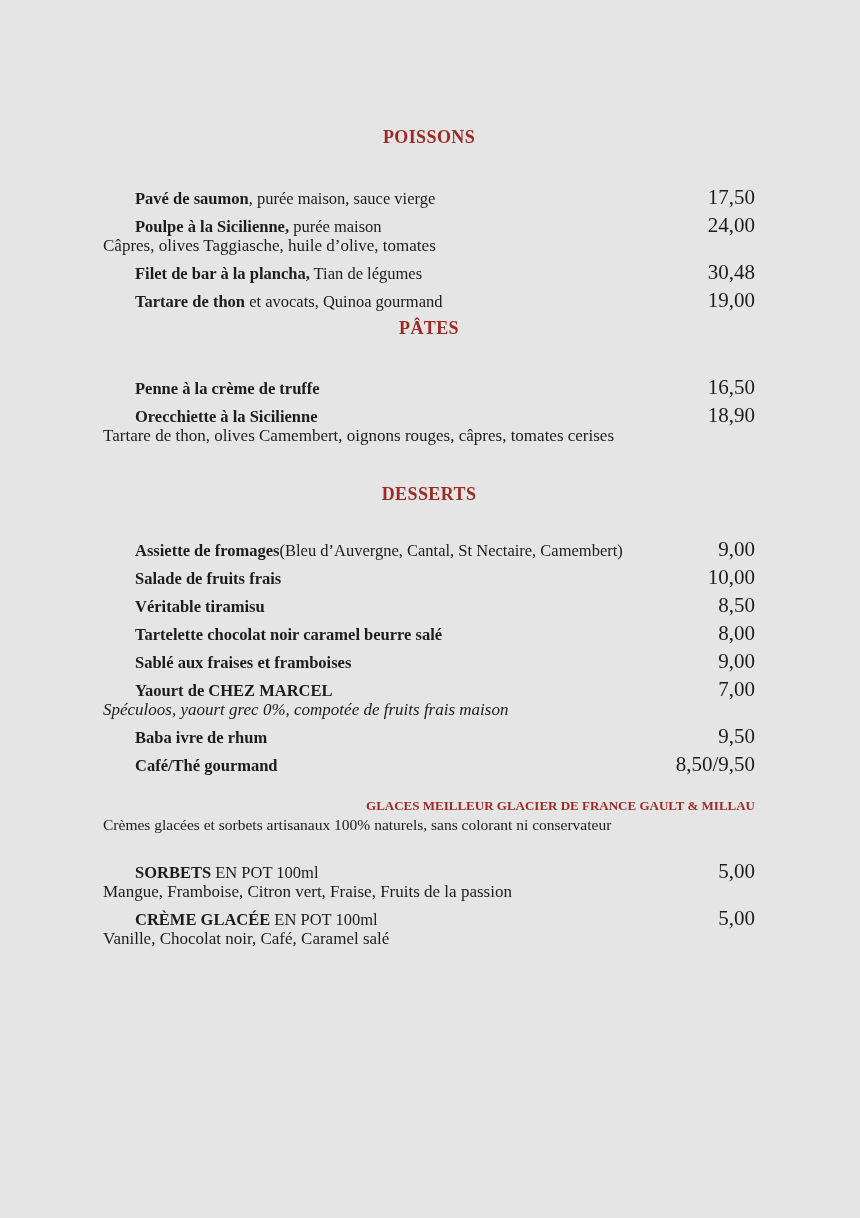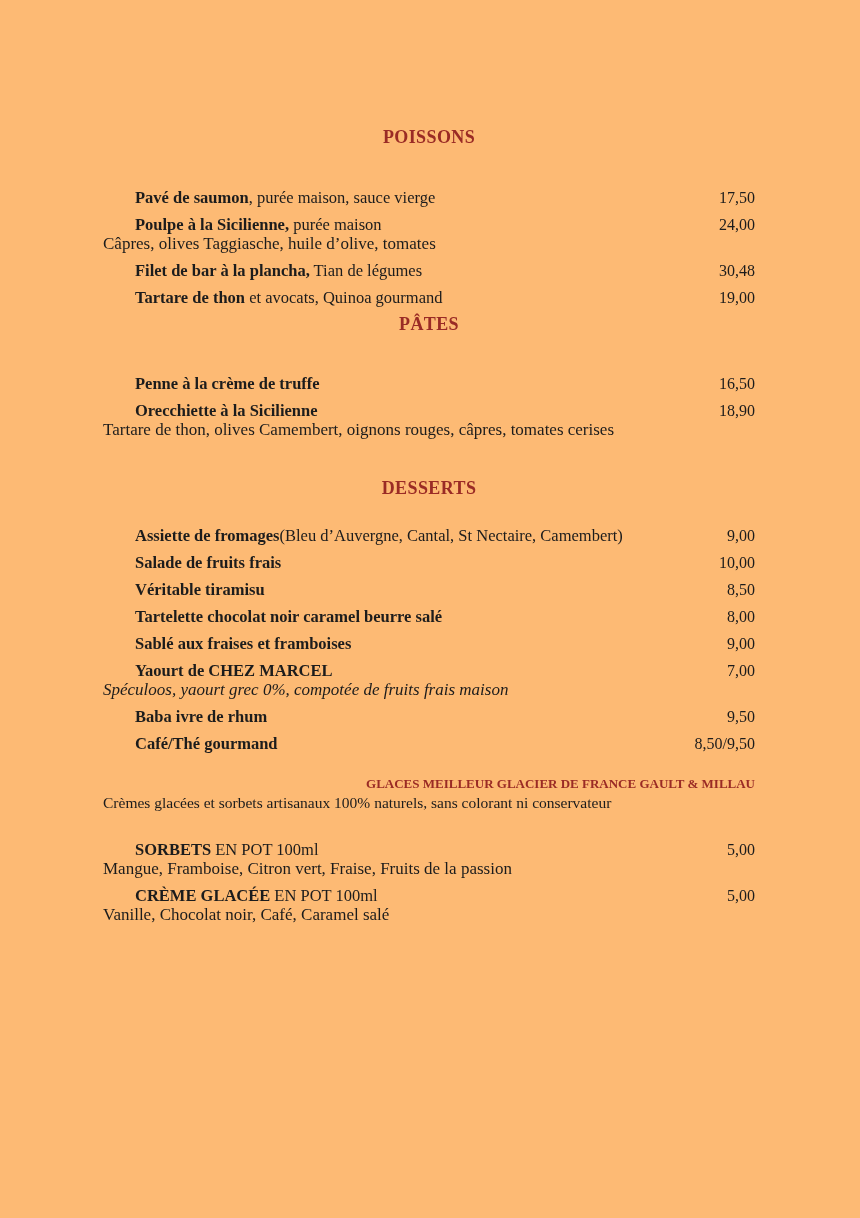--- a/index.html
+++ b/index.html
@@ -8,52 +8,52 @@
     width: 860px;
     height: 1218px;
     font-family: "Liberation Serif", "DejaVu Serif", serif;
     color: #1c1c1c;
     overflow: hidden;
   }
   .page {
     position: relative;
     width: 860px;
     height: 1218px;
-    background: #fdba74;
+    background: #e5e5e5;
   }
   .content {
     padding: 128px 105px 0 103px;
   }
   .section-title {
     text-align: center;
     color: #9a2b25;
     font-weight: bold;
     font-size: 18px;
     line-height: 19px;
     letter-spacing: 0.4px;
   }
   .title-poissons { margin-bottom: 41px; }
   .title-pates    { margin-bottom: 40px; }
-  .title-desserts { margin-top: 40px; margin-bottom: 28px; }
+  .title-desserts { margin-top: 40px; margin-bottom: 36px; }
   .menu-item { margin-bottom: 8px; }
   .item-line {
     display: flex;
     justify-content: space-between;
     align-items: baseline;
     font-size: 16.5px;
     line-height: 19px;
     margin-left: 32px;
   }
   .item-text { flex: 1 1 auto; padding-right: 12px; }
   .item-name { font-weight: bold; }
   .item-desc { font-weight: normal; }
   .item-price {
     flex: 0 0 auto;
     text-align: right;
-    font-size: 16px;
+    font-size: 21px;
     white-space: nowrap;
   }
   .item-sub {
     font-size: 17px;
     line-height: 19px;
     font-weight: normal;
   }
   .item-sub.italic { font-style: italic; }
   .glaces-block { margin-top: 21px; }
   .glaces-title {

